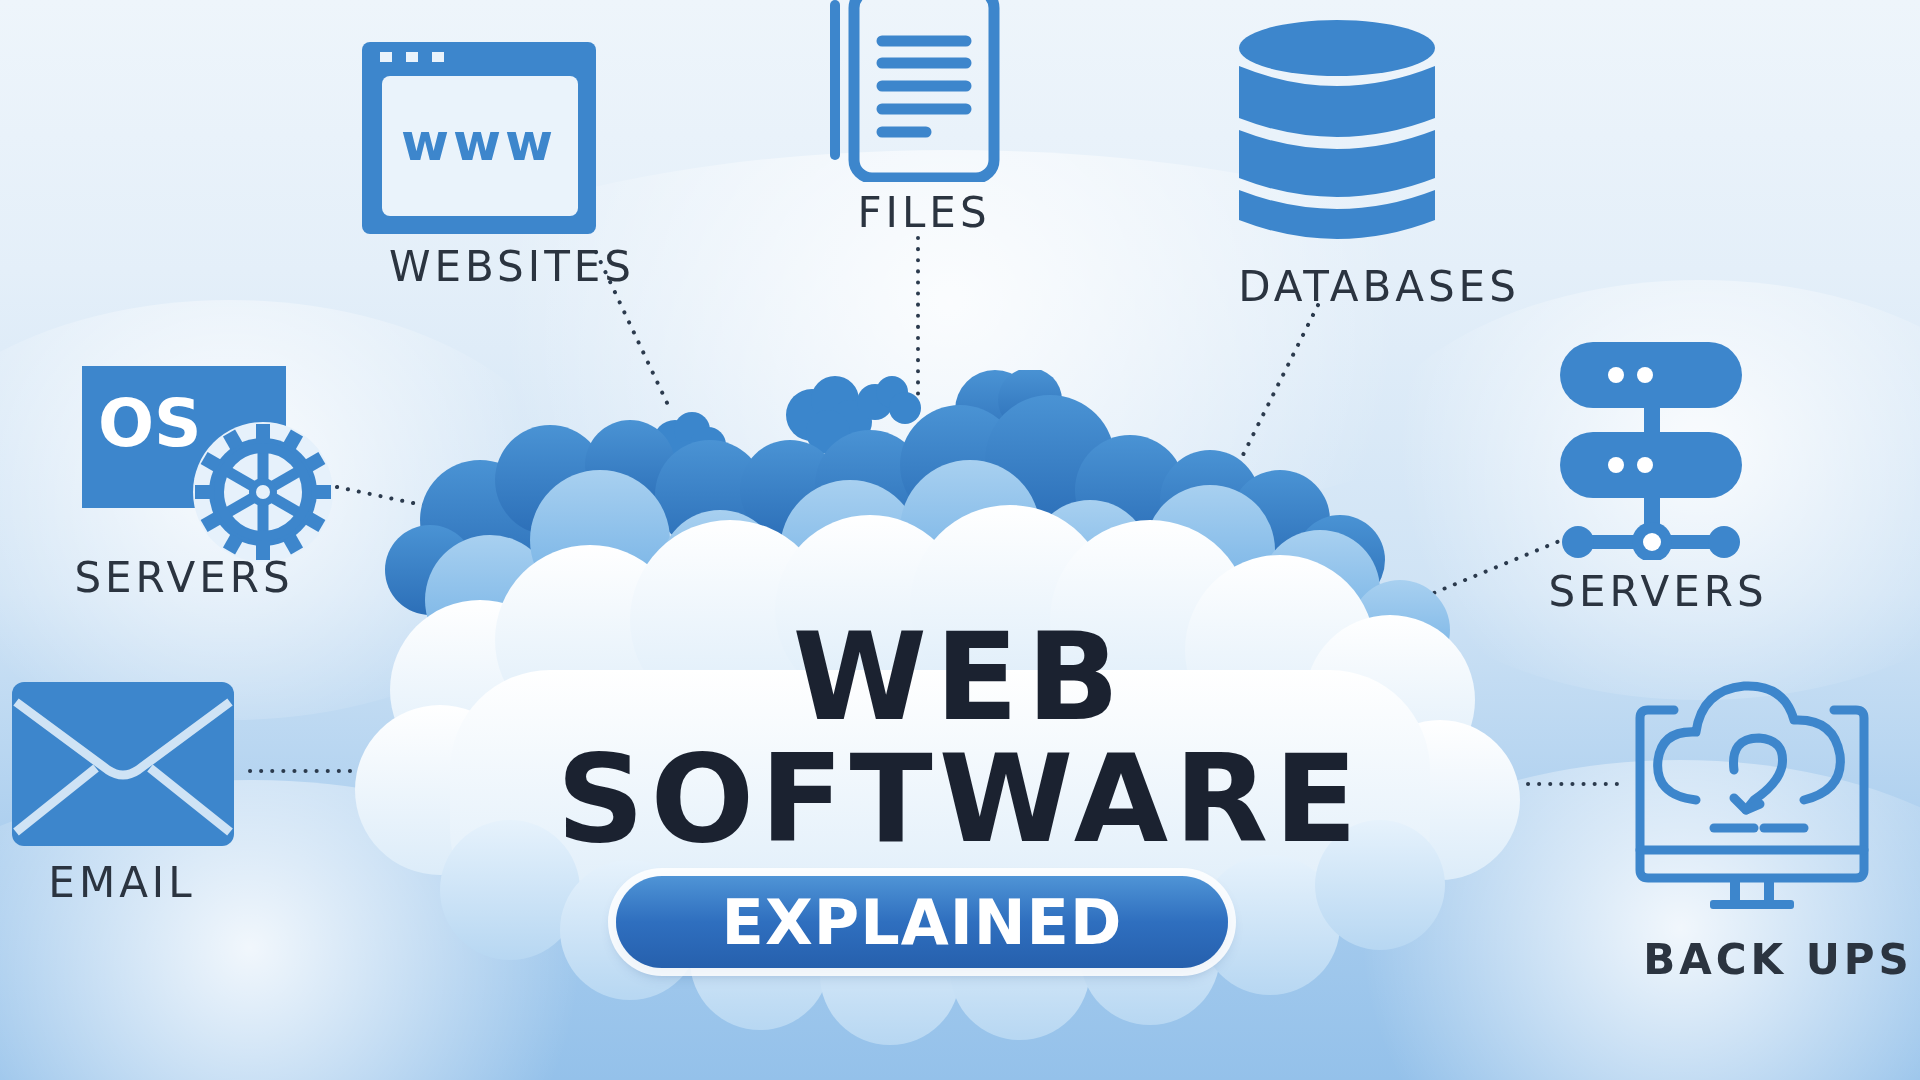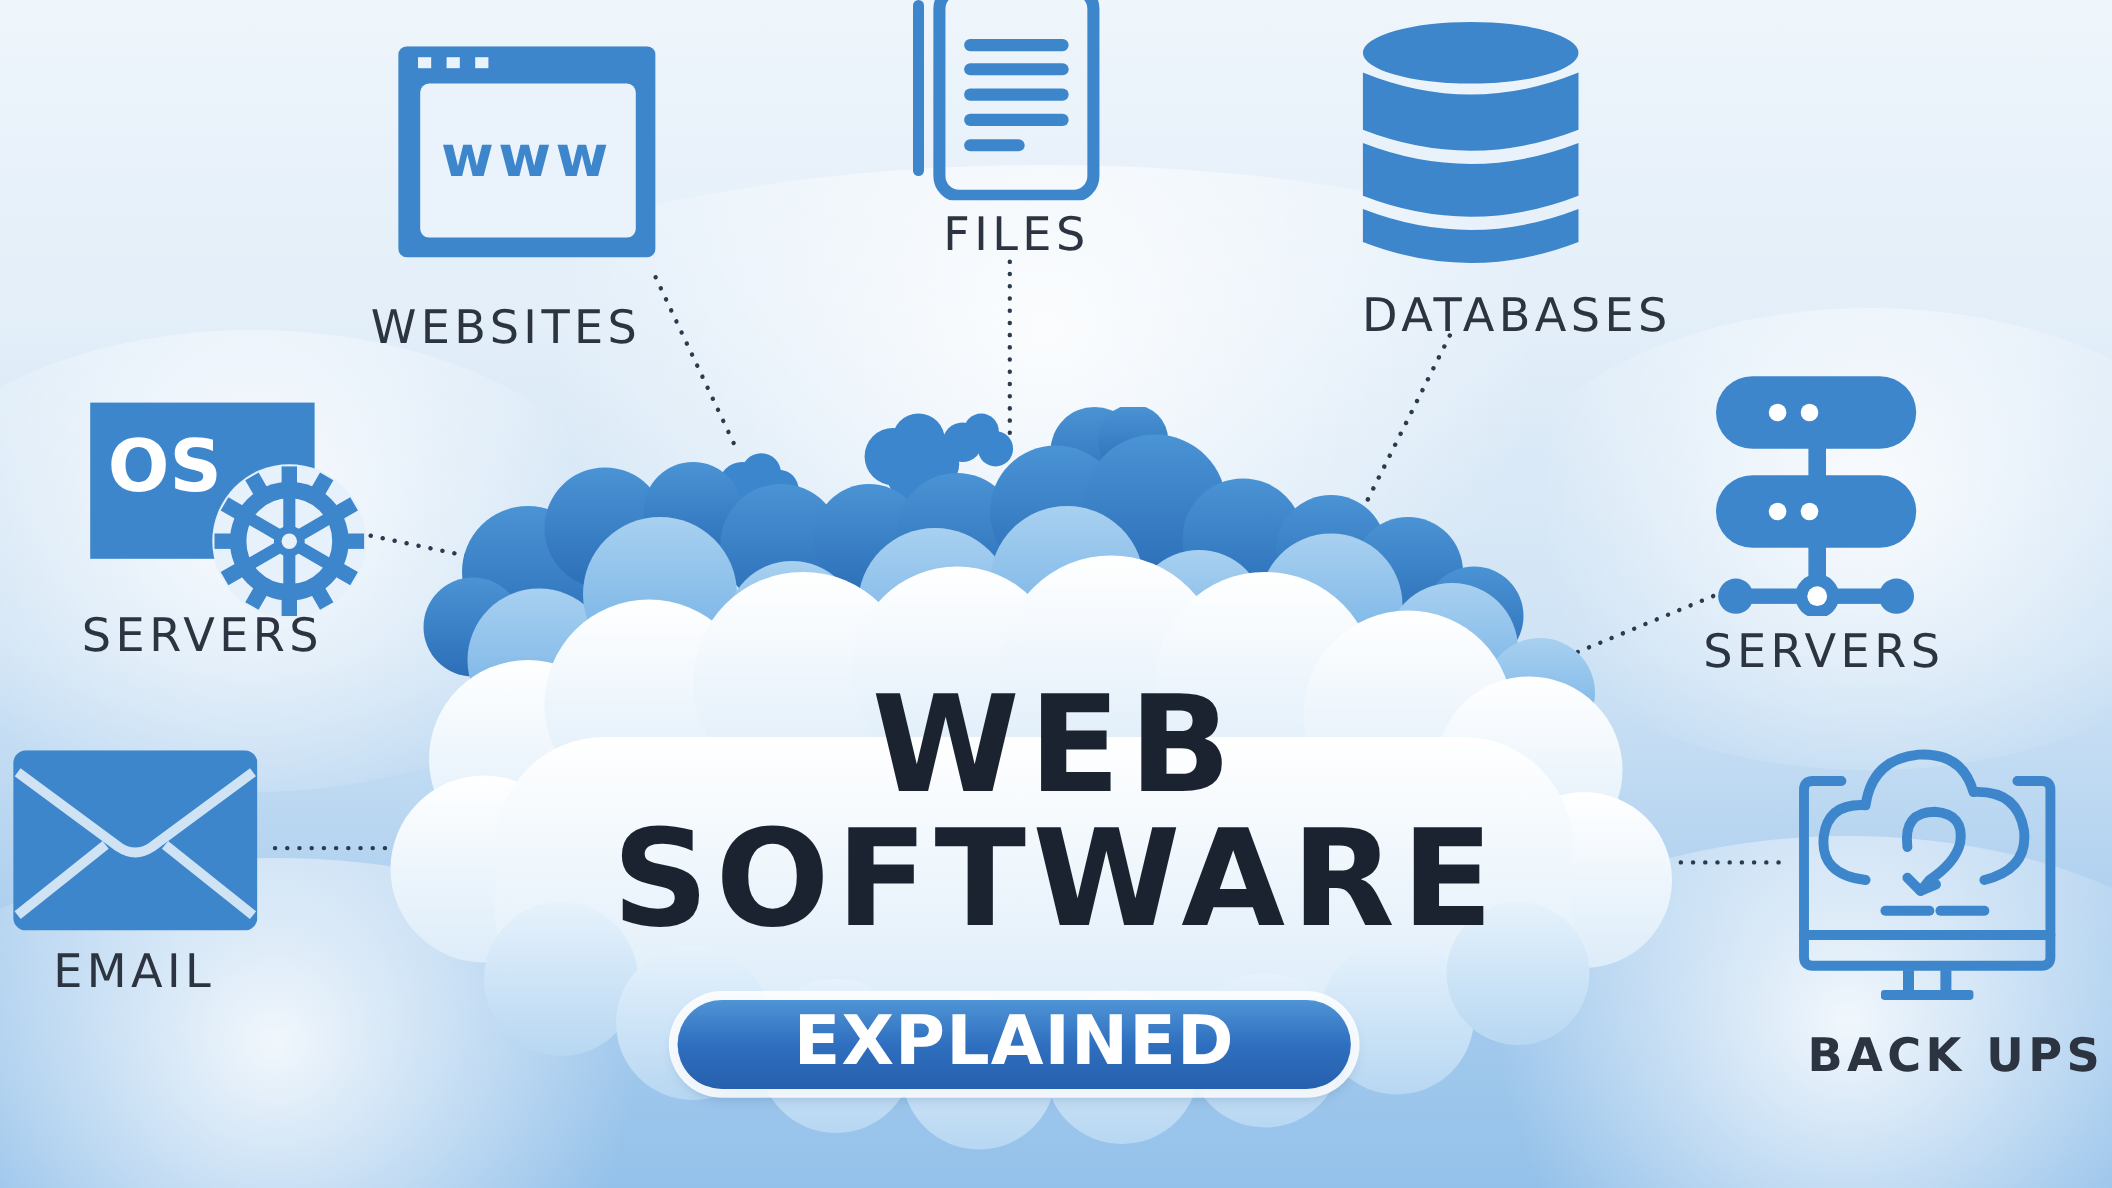--- a/index.html
+++ b/index.html
@@ -14,25 +14,25 @@
     transform: translateX(-50%); white-space:nowrap; font-weight:400;
   }
   .icon { position:absolute; }
   .dots { position:absolute; left:0; top:0; }
   .title-line {
     position:absolute; left:50%; transform:translateX(-50%);
     color:#1b2230; font-weight:700; white-space:nowrap; text-align:center;
     font-family: "DejaVu Sans", "Liberation Sans", sans-serif;
   }
   .pill {
-    position:absolute; left:616px; top:876px; width:612px; height:81px;
+    position:absolute; left:616px; top:876px; width:612px; height:92px;
     border-radius:46px;
     background: linear-gradient(180deg, #4f94d6 0%, #2f6fbf 50%, #2660ad 100%);
     box-shadow: 0 0 0 8px rgba(255,255,255,0.85), 0 6px 14px rgba(30,70,130,0.35);
-    display:flex; align-items:flex-start; justify-content:center;margin-top:33px;
+    display:flex; align-items:center; justify-content:center;
   }
   .pill span { color:#fff; font-weight:700; font-size:62px; letter-spacing:1px; }
 </style>
 </head>
 <body>
 
 <div class="bg-cloud" style="left:-120px;top:300px;width:700px;height:420px;"></div>
 <div class="bg-cloud" style="left:-150px;top:780px;width:800px;height:420px;"></div>
 <div class="bg-cloud" style="left:1350px;top:280px;width:700px;height:420px;"></div>
 <div class="bg-cloud" style="left:1300px;top:760px;width:760px;height:420px;"></div>
@@ -147,21 +147,21 @@
 </div>
 
 <svg class="icon" style="left:362px;top:42px;" width="234" height="192" viewBox="0 0 234 192">
   <rect x="0" y="0" width="234" height="192" rx="8" fill="#3d86cc"></rect>
   <rect x="20" y="34" width="196" height="140" rx="8" fill="#eaf3fb"></rect>
   <rect x="18" y="10" width="12" height="10" fill="#eaf3fb"></rect>
   <rect x="44" y="10" width="12" height="10" fill="#eaf3fb"></rect>
   <rect x="70" y="10" width="12" height="10" fill="#eaf3fb"></rect>
   <text x="117" y="118" text-anchor="middle" fill="#3d86cc" font-family="DejaVu Sans, sans-serif" font-weight="700" font-size="52" letter-spacing="4">www</text>
 </svg>
-<div class="label" style="left:460px;top:242px;margin-top:31px;">WEBSITES</div>
+<div class="label" style="left:512px;top:242px;">WEBSITES</div>
 
 <svg class="icon" style="left:830px;top:0px;" width="172" height="182" viewBox="0 0 172 182">
   <rect x="0" y="0" width="10" height="160" rx="5" fill="#3d86cc"></rect>
   <rect x="24" y="-10" width="140" height="188" rx="18" fill="none" stroke="#3d86cc" stroke-width="11"></rect>
   <g stroke="#3d86cc" stroke-width="11" stroke-linecap="round">
     <line x1="52" y1="41" x2="136" y2="41"></line>
     <line x1="52" y1="63" x2="136" y2="63"></line>
     <line x1="52" y1="86" x2="136" y2="86"></line>
     <line x1="52" y1="109" x2="136" y2="109"></line>
     <line x1="52" y1="132" x2="96" y2="132"></line>

